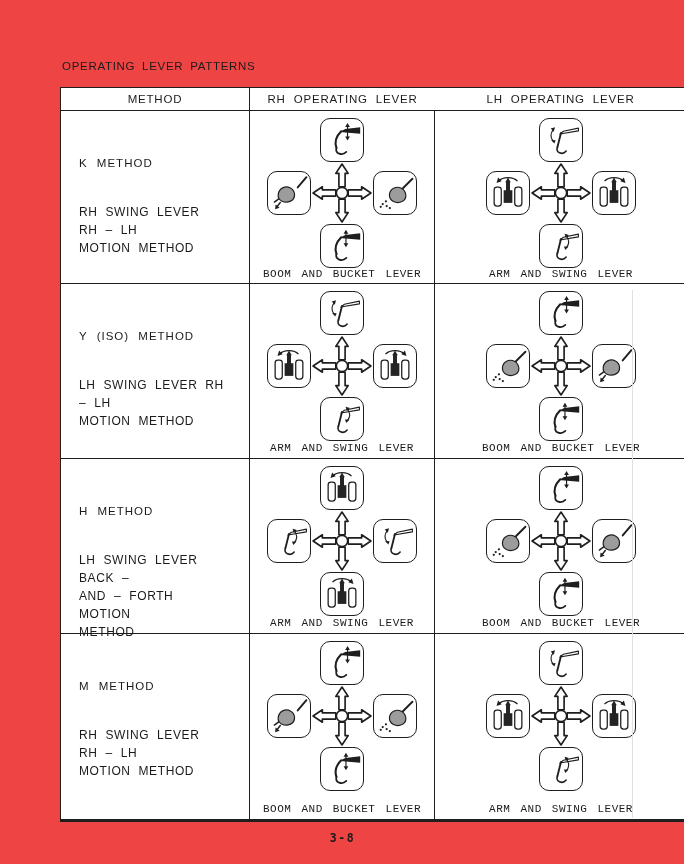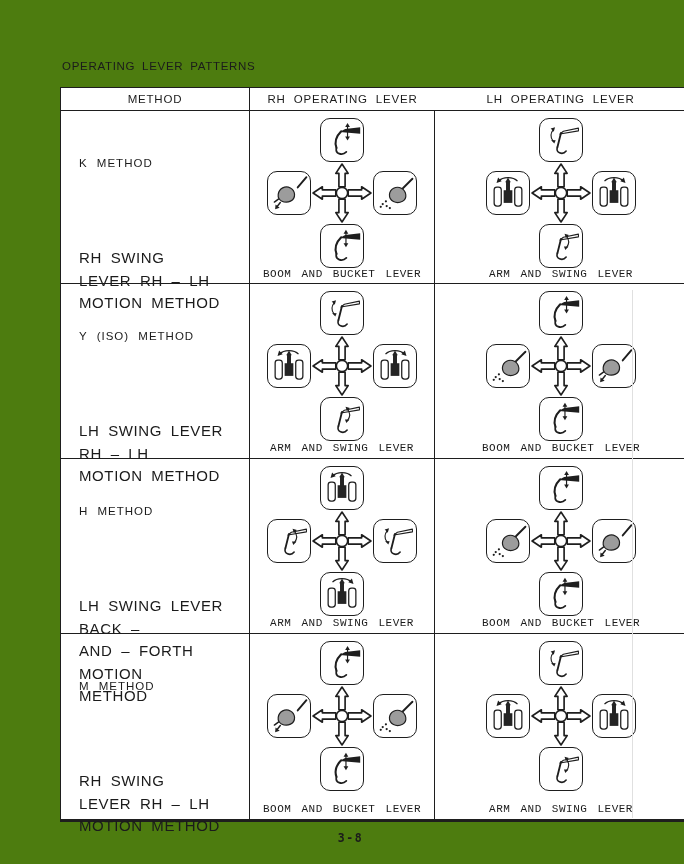--- a/index.html
+++ b/index.html
@@ -1,51 +1,51 @@
 <!DOCTYPE html>
 <html><head>
 <meta charset="utf-8">
 <style>
   html,body{margin:0;padding:0;background:#ffffff;}
   .page{
-    position:relative;width:684px;height:864px;background:#4d7c0f;overflow:hidden;
+    position:relative;width:684px;height:864px;background:#ef4444;overflow:hidden;
     font-family:"Liberation Sans",sans-serif;color:#1b1b1b;
   }
   .title{
     position:absolute;left:62px;top:60px;font-size:11.5px;letter-spacing:.7px;word-spacing:3px;
   }
   .lever-table{
     position:absolute;left:60px;top:87px;width:628px;box-sizing:border-box;background:#fff;
     border:1.8px solid #1e1e1e;border-bottom-width:3px;
     display:grid;grid-template-columns:189px 185px 1fr;
     grid-template-rows:23px 173px 175px 175px 185px;
   }
   .cell{box-sizing:border-box;}
   .br{border-right:1.7px solid #1e1e1e;}
   .bb{border-bottom:1.7px solid #1e1e1e;}
   .hcell{display:flex;align-items:center;justify-content:center;font-size:11.5px;letter-spacing:.8px;word-spacing:4px;}
   .method-cell{padding:46px 24px 0 18px;display:flex;flex-direction:column;gap:34px;}
   .method-name{font-size:11.5px;letter-spacing:1px;word-spacing:5px;}
-  .method-desc{font-size:15px;line-height:1.5;letter-spacing:.6px;word-spacing:4px;white-space:pre-line;max-width:172px;margin-top:44px;}
+  .method-desc{font-size:12px;line-height:1.5;letter-spacing:.6px;word-spacing:4px;white-space:pre-line;max-width:172px;}
   .lever-cell{display:flex;flex-direction:column;align-items:center;padding-top:7px;}
   .diagram{
     display:grid;grid-template-columns:44px 62px 44px;grid-template-rows:44px 62px 44px;
     align-items:center;justify-items:center;
   }
   .ibox{
     width:44px;height:44px;box-sizing:border-box;border:1.9px solid #1e1e1e;border-radius:10px;
     background:#fff;display:flex;align-items:center;justify-content:center;
   }
   .ibox.t{grid-area:1/2;} .ibox.l{grid-area:2/1;} .ibox.r{grid-area:2/3;} .ibox.b{grid-area:3/2;}
   .cross{grid-area:2/2;width:62px;height:62px;display:flex;align-items:center;justify-content:center;}
   .cross svg{width:62px;height:62px;}
   .isvg{width:38px;height:38px;}
   .caption{margin-top:auto;margin-bottom:4px;font-size:11px;letter-spacing:.5px;word-spacing:3px;white-space:nowrap;font-family:Liberation Mono, monospace;}
   .page-number{
-    position:absolute;left:68px;top:831px;width:565px;text-align:center;
+    position:absolute;left:60px;top:831px;width:565px;text-align:center;
     font-family:"DejaVu Sans Mono",monospace;font-size:11.5px;font-weight:bold;letter-spacing:1.5px;
   }
   .scan-artifact{position:absolute;left:632px;top:290px;width:1px;height:528px;background:#e0e0e0;}
   .defs{position:absolute;width:0;height:0;overflow:hidden;}
 </style>
 </head>
 <body>
 
 <svg class="defs" aria-hidden="true" xmlns="http://www.w3.org/2000/svg">
   <defs>

